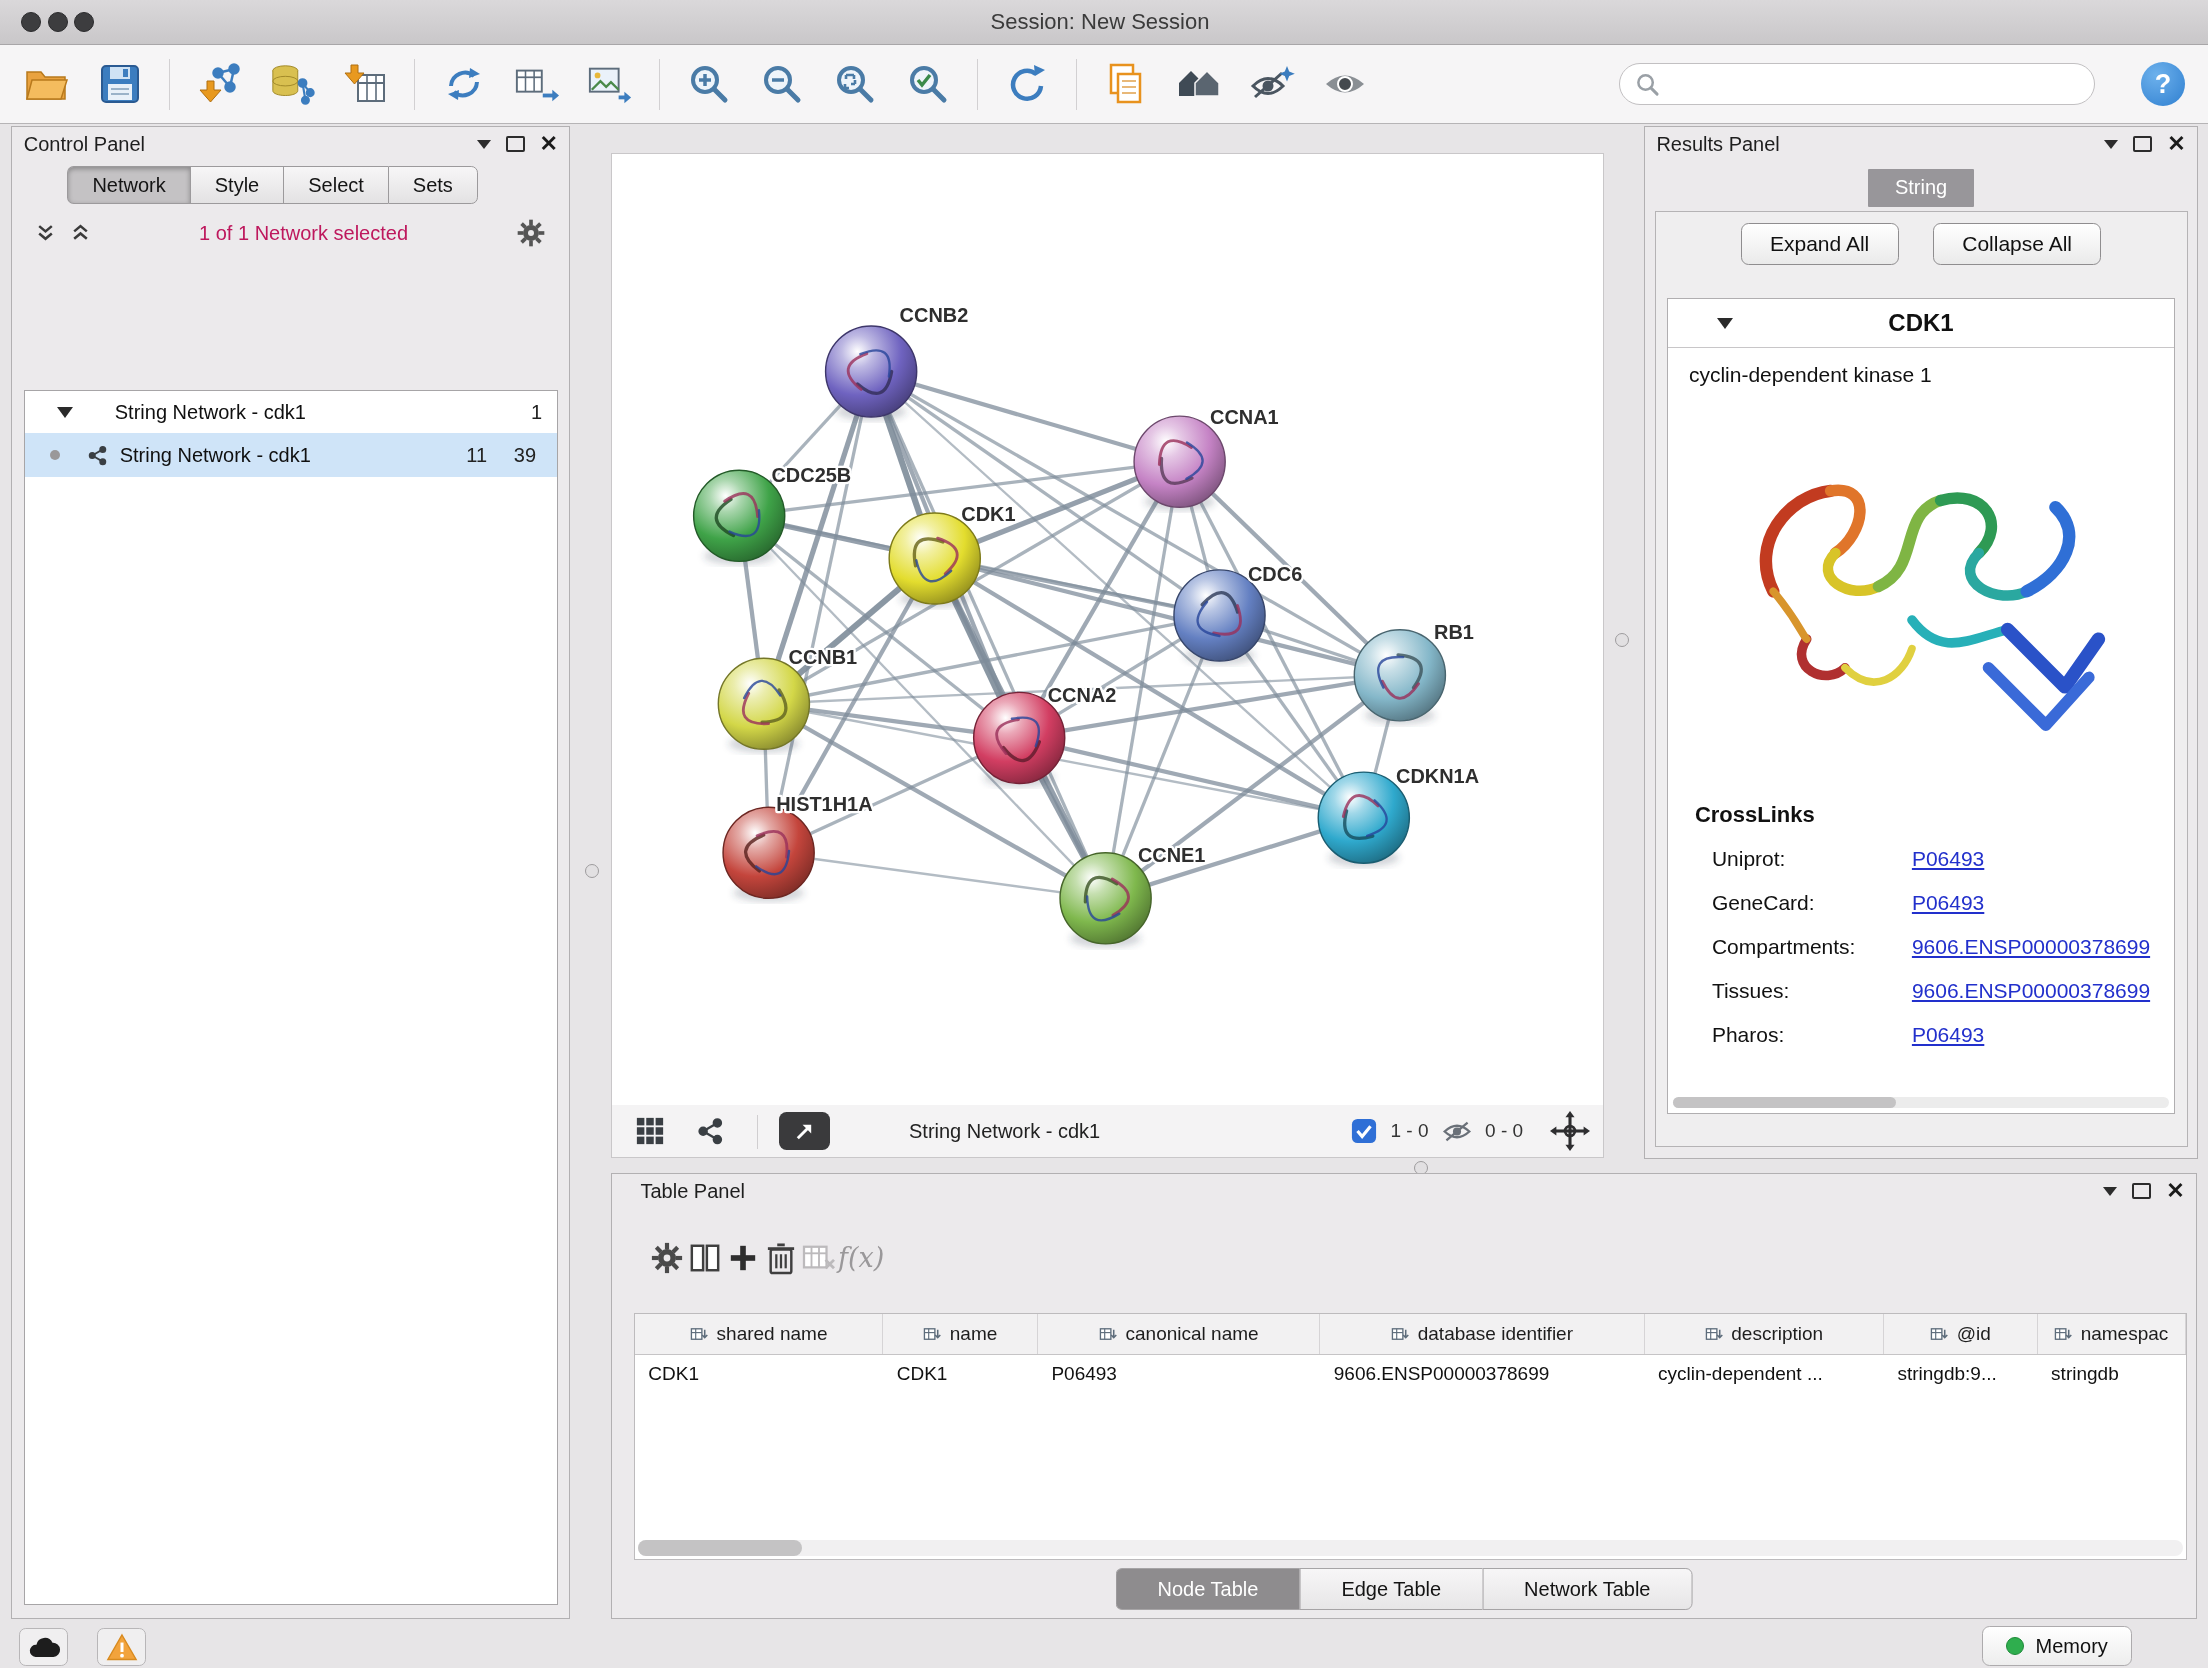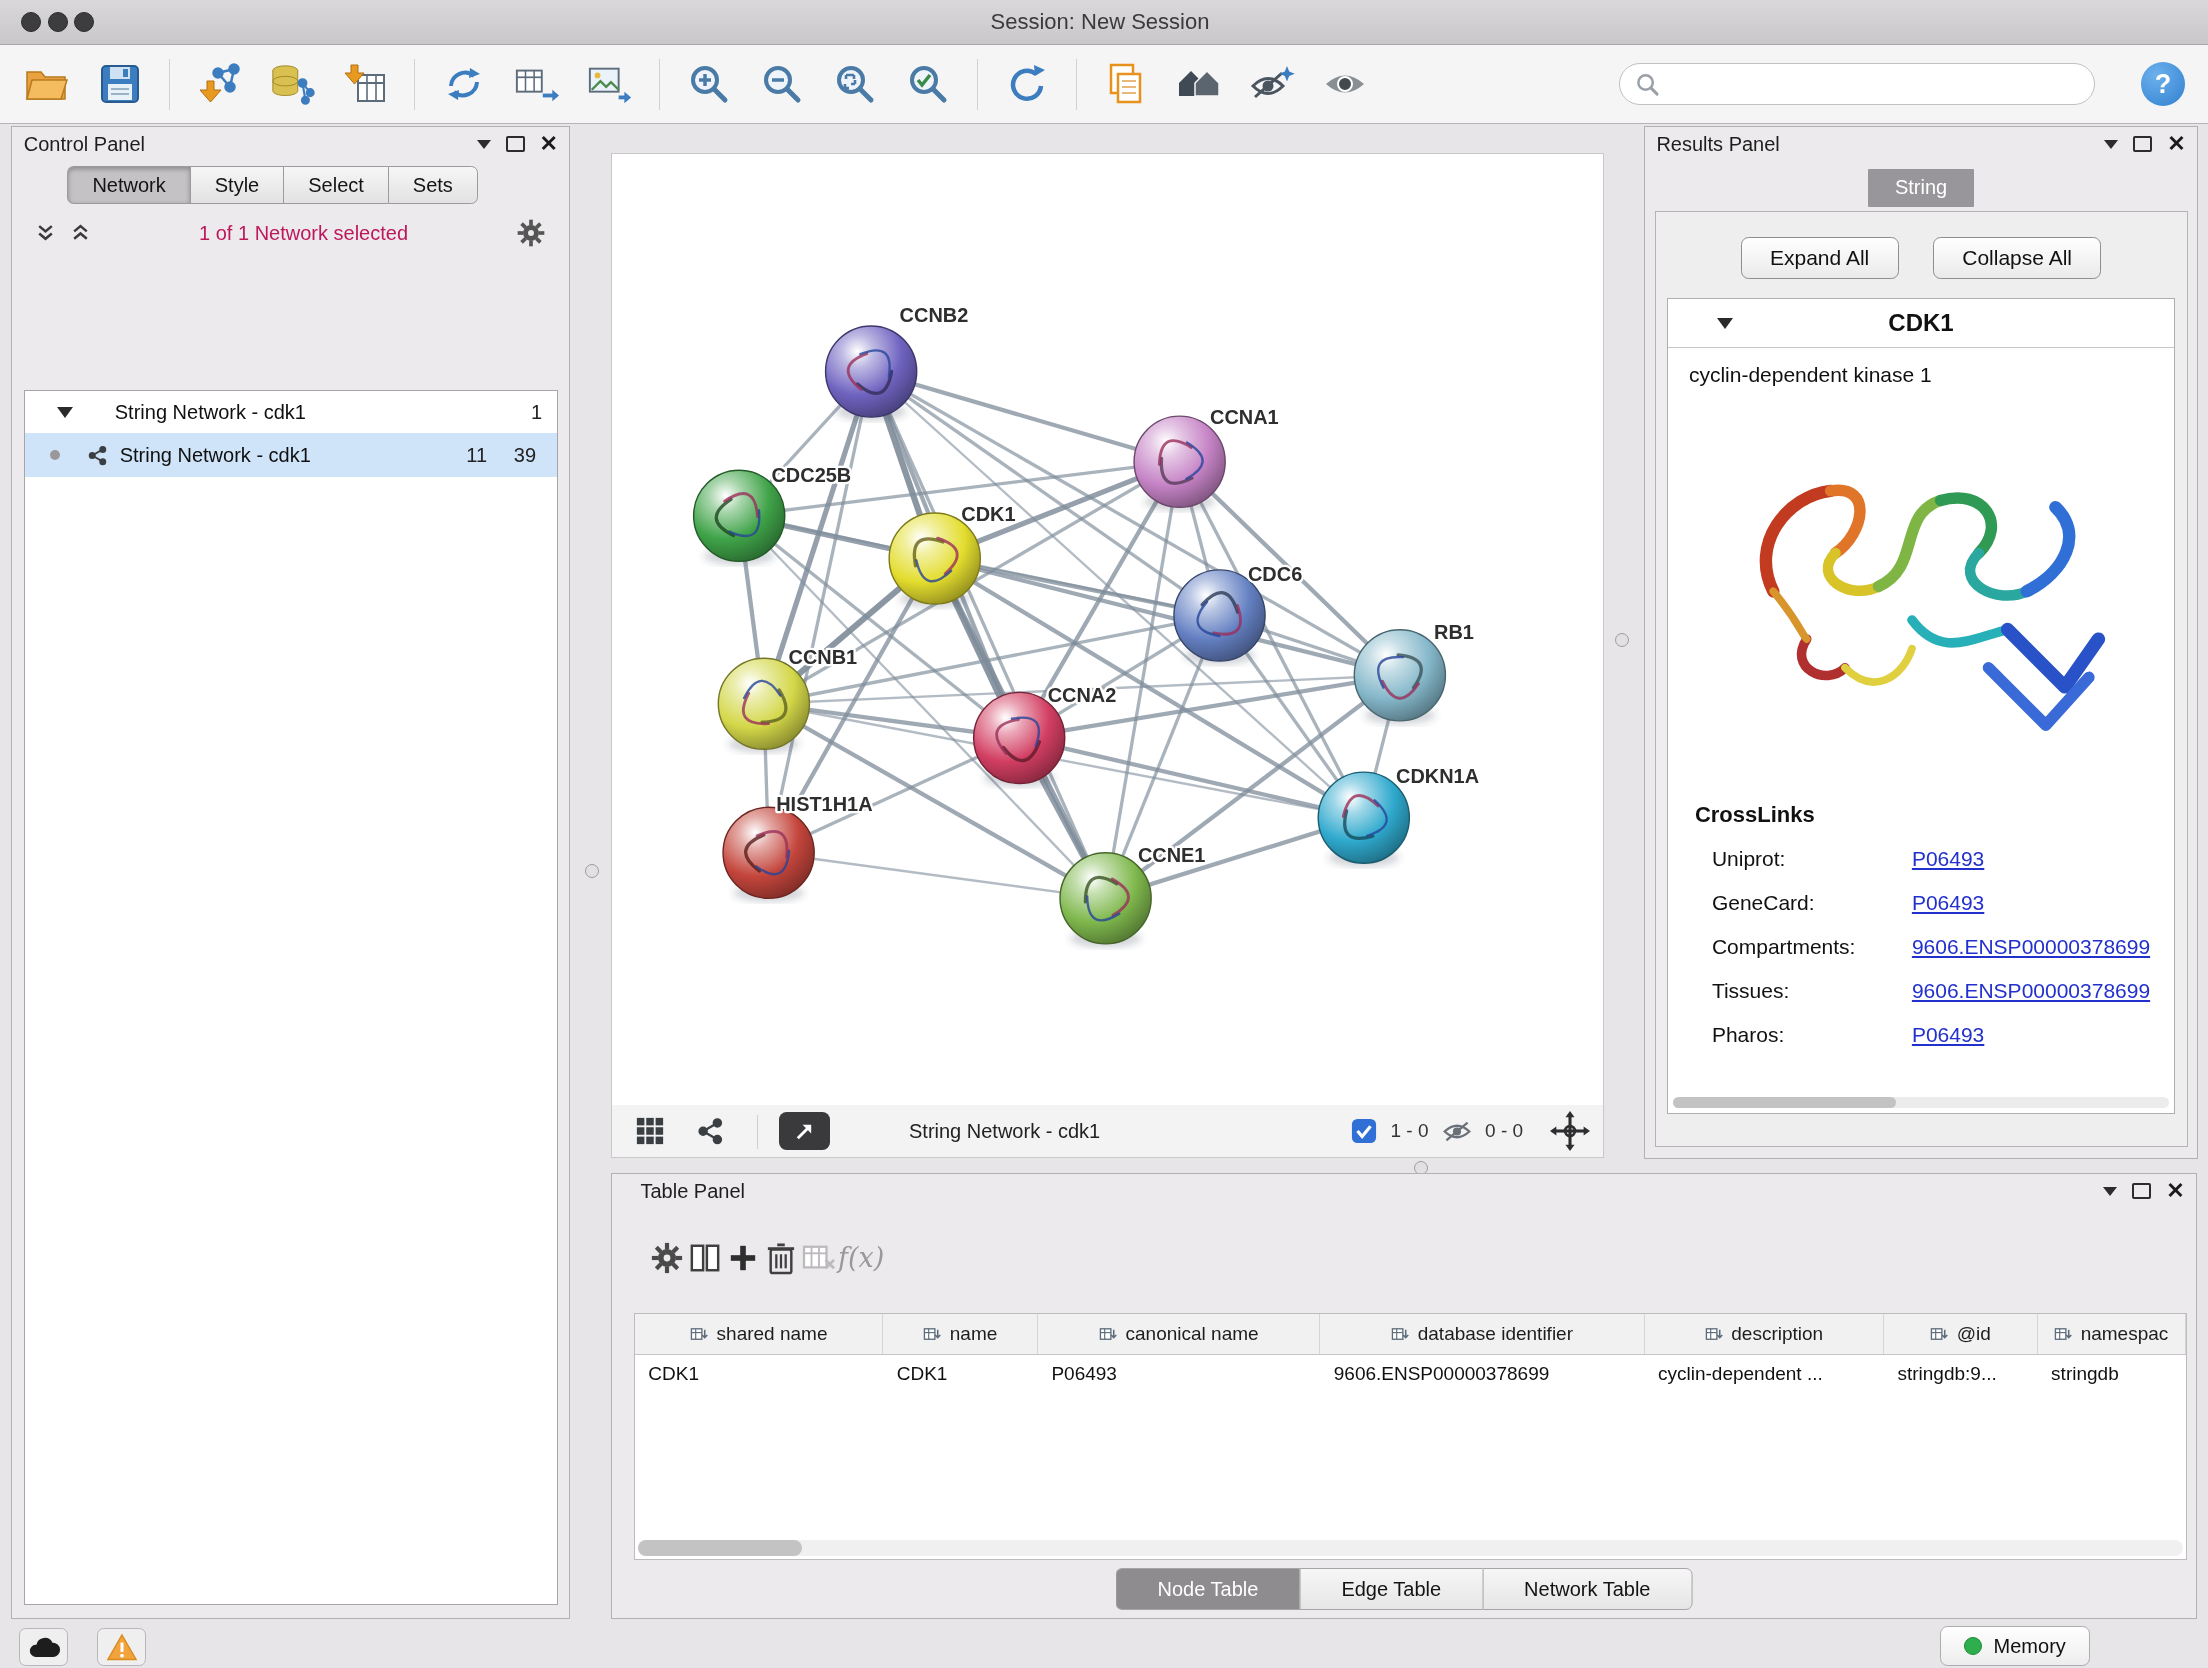--- a/index.html
+++ b/index.html
@@ -61,21 +61,21 @@
   #net-footer .abs{position:absolute;top:0;height:100%;display:flex;align-items:center;}
   .dark-btn{width:51px;height:38px;background:#3a3a3c;border-radius:7.6px;display:flex;align-items:center;justify-content:center;}
   .vsep{position:absolute;left:145px;top:9.5px;width:1px;height:34px;background:#d0ced0;}
   .foot-right{position:absolute;right:13.3px;top:0;height:100%;display:flex;align-items:center;gap:13.3px;font-size:19px;color:#333;}
   
   #results-panel{left:1644px;top:126px;width:554px;height:1033px;}
   .rp-tabbar{height:46px;display:flex;justify-content:center;}
   .rp-tab{margin-top:7.6px;height:38px;padding:0 27px;background:#98969a;color:#fff;border-radius:1px;
     font-size:20px;display:flex;align-items:center;}
   .rp-box{position:absolute;left:9.5px;right:9.5px;top:84px;bottom:11.4px;border:1px solid #b5b3b5;background:#efeeef;}
-  .rp-buttons{margin-top:25px;display:flex;justify-content:center;gap:34px;}
+  .rp-buttons{margin-top:11px;display:flex;justify-content:center;gap:34px;}
   .rp-btn{height:40px;padding:0 28.5px;border:1.4px solid #8f8d8f;border-radius:7.6px;
     background:linear-gradient(#ffffff,#eaeaea);font-size:21px;color:#111;display:flex;align-items:center;}
   .rp-section{position:absolute;left:11.4px;right:11.4px;top:86px;bottom:32px;background:#fff;border:1px solid #b0aeb0;overflow:hidden;}
   .rp-sec-header{height:48px;border-bottom:1px solid #c8c6c8;position:relative;display:flex;align-items:center;justify-content:center;}
   .rp-sec-header .tri-dn{position:absolute;left:49px;margin:0;}
   .gene-sym{font-size:24px;font-weight:bold;color:#111;}
   .gene-desc{padding:15px 0 0 21px;font-size:21px;color:#111;}
   .protein{display:block;margin:13.3px auto 0 auto;}
   .cl-head{font-weight:bold;font-size:22px;margin:28.5px 0 9.5px 27px;color:#111;}
   .cl-row{display:flex;height:44px;align-items:center;padding-left:44px;font-size:21px;color:#111;}
@@ -100,21 +100,21 @@
   .tp-hscroll .thumb{width:164px;height:16px;background:#c4c3c4;border-radius:8.6px;}
   .tp-tabs{position:absolute;bottom:7.6px;left:50%;transform:translateX(-50%);display:flex;}
   .tp-tab{height:40px;padding:0 41px;border:1px solid #a6a4a6;border-right:none;font-size:20px;color:#141414;
     display:flex;align-items:center;background:linear-gradient(#f7f6f7,#e7e6e7);}
   .tp-tab:first-child{border-radius:6.7px 0 0 6.7px;}
   .tp-tab:last-child{border-right:1px solid #a6a4a6;border-radius:0 6.7px 6.7px 0;}
   .tp-tab.sel{background:#8e8c8e;color:#fff;}
   
   .sb-btn{position:absolute;top:1628px;width:49px;height:38px;background:#f0eff0;border:1px solid #b8b6b8;
     border-radius:6.7px;display:flex;align-items:center;justify-content:center;box-sizing:border-box;}
-  #memory-btn{position:absolute;top:1626px;left:1940px;width:150px;height:40px;background:linear-gradient(#ffffff,#ededed);
+  #memory-btn{position:absolute;top:1626px;left:1982px;width:150px;height:40px;background:linear-gradient(#ffffff,#ededed);
     border:1px solid #adabad;border-radius:7.6px;display:flex;align-items:center;justify-content:center;gap:11.4px;font-size:20px;color:#111;box-sizing:border-box;}
   .green-dot{width:16px;height:16px;border-radius:50%;background:#2fae4e;border:1px solid #1d8a38;}
   .split-dot{position:absolute;width:12.4px;height:12.4px;border-radius:50%;background:#e2e0e2;border:1px solid #9e9c9e;}
 </style>
 </head>
 <body>
 
 <div class="titlebar">
   <div class="tl" style="left:21px"></div>
   <div class="tl" style="left:48px"></div>

